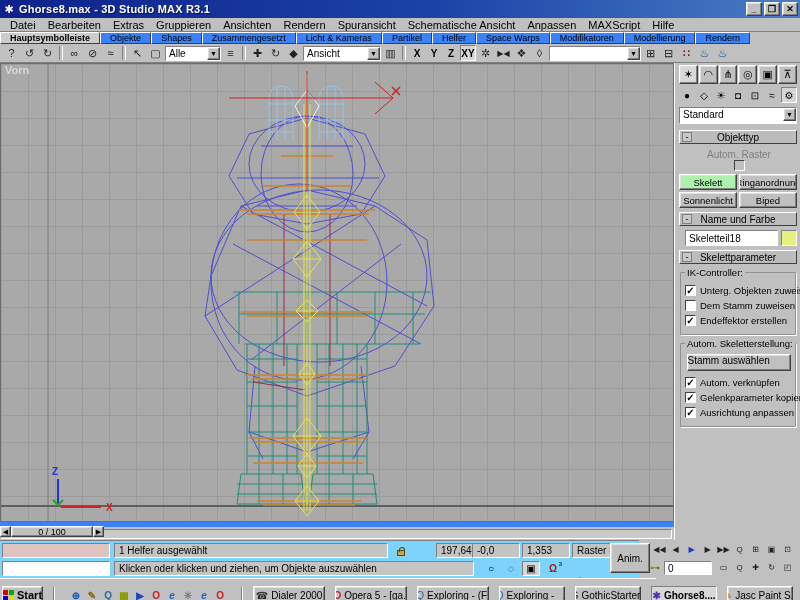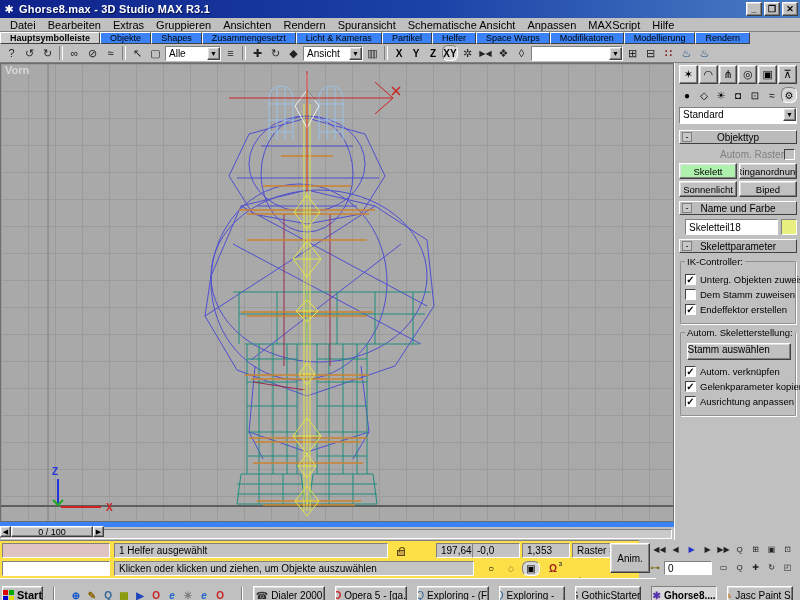--- a/index.html
+++ b/index.html
@@ -5,21 +5,21 @@
   * { box-sizing: border-box; margin:0; padding:0; }
   html,body { width:800px; height:600px; overflow:hidden; }
   .screen { position:relative; width:800px; height:600px; background:#c0c0c0;
             font-family:"Liberation Sans", sans-serif; font-size:11px; color:#000; }
 
   
   .out  { border:1px solid; border-color:#ffffff #404040 #404040 #ffffff; background:#c0c0c0;
           box-shadow: inset -1px -1px 0 #808080, inset 1px 1px 0 #dfdfdf; }
   .in   { border:1px solid; border-color:#808080 #ffffff #ffffff #808080; }
   .btn  { display:flex; align-items:center; justify-content:center; cursor:default; }
-  .pressed { border-color:#808080 #ffffff #ffffff #808080; box-shadow:none; background:#d6d6d6;border-radius:6px; }
+  .pressed { border-color:#808080 #ffffff #ffffff #808080; box-shadow:none; background:#d6d6d6; }
 
   
   .titlebar { position:absolute; left:0; top:0; width:800px; height:18px;
     background:linear-gradient(90deg,#0f218b 0%,#1b44a8 55%,#4a7cc4 100%);
     display:flex; align-items:center; padding:0 2px; color:#fff; }
   .title-icon { width:14px; height:13px; color:#fff; font-size:11px; line-height:13px; text-align:center; }
   .title-text { font-weight:bold; font-size:11px; margin-left:3px; flex:1;
                 text-shadow:1px 1px 0 #00114d; letter-spacing:.2px; }
   .title-btn { width:16px; height:14px; margin-left:2px; font-size:9px; font-weight:bold; color:#000; }
 
@@ -65,22 +65,22 @@
   .ptab.active { background:#d8d8d8; }
   .pcats { display:flex; gap:1px; margin-bottom:4px; }
   .pcat { width:16px; height:16px; font-size:10px; }
   .cp-drop { height:17px; display:flex; margin-bottom:6px; background:#fff; }
   .cp-drop .val { flex:1; font-size:10px; padding:1px 3px; }
   .rollout-head { height:14px; margin:4px 0 4px 0; position:relative; display:flex;
                   align-items:center; justify-content:center; font-size:10px;
                   border:1px solid; border-color:#ffffff #404040 #404040 #ffffff; background:#bcbcbc; }
   .collapse { position:absolute; left:2px; top:1px; width:10px; height:10px; font-size:9px;
               line-height:9px; text-align:center; border:1px solid #808080; background:#c8c8c8; }
-  .agrow { display:flex; align-items:center; justify-content:flex-end; color:#808080;
-           font-size:10px; padding:1px 2px 3px 4px; }
+  .agrow { display:flex; align-items:center; justify-content:flex-start; color:#808080;
+           font-size:10px; padding:1px 2px 3px 4px;flex-direction:column; }
   .cb { width:11px; height:11px; background:#fff; flex:0 0 11px;
         border:1px solid; border-color:#404040 #ffffff #ffffff #404040;
         font-size:10px; line-height:9px; text-align:center; font-weight:bold; }
   .cb.dis { background:#c0c0c0; }
   .objbtns { display:grid; grid-template-columns:1fr 1fr; gap:2px; }
   .objbtn { height:16px; font-size:9.5px; white-space:nowrap; overflow:hidden; }
   .objbtn.sel { background:#aef0ae; }
   .namerow { display:flex; gap:3px; align-items:center;margin-left:6px; }
   .nameinput { flex:1; height:16px; background:#fff; font-size:10px; padding:1px 3px;
                font-family:"Liberation Sans",sans-serif; width:90px; }
@@ -92,21 +92,21 @@
   .stammbtn { display:block; width:104px; height:17px; margin:2px auto 6px auto; font-size:10px; }
 
   
   .timeline { position:absolute; left:0; top:522px; width:674px; height:14px;
               background:#c0c0c0; display:flex; align-items:center; border-top:5px solid #3b82f6; }
   .tl-groove { position:absolute; left:0; top:2px; width:672px; height:10px; background:#cacaca; }
   .tl-arrow { width:11px; height:11px; font-size:7px; z-index:1; }
   .tl-handle { width:82px; height:11px; font-size:9px; z-index:1; }
 
   
-  .statusbar { position:absolute; left:0; top:540px; width:639px; height:38px; background:#fde047;
+  .statusbar { position:absolute; left:0; top:540px; width:639px; height:38px; background:#7dd3fc;
                border-top:1px solid #808080; }
   .srow { position:absolute; left:0; width:800px; height:17px; }
   .sfield { position:absolute; height:15px; font-size:10px; display:flex; align-items:center;
             padding:0 4px; background:#c4c4c4; }
   .pinkbox { background:#e0c4c4; }
   .whitebox { background:#ffffff; }
   .sicon { position:absolute; width:18px; height:15px; font-size:10px; }
   .magnet { color:#a02020; font-weight:bold; font-size:10px; position:relative; }
   .magnet sup { font-size:6px; position:absolute; top:0; right:0; color:#333; }
   .lockicon { position:relative; width:8px; height:6px; background:#caa54a; border:1px solid #5a4a10; margin-top:4px; }
@@ -193,21 +193,21 @@
     <span class="ticon">▢</span>
     <span class="tdrop in" style="width:56px">
       <span class="val">Alle</span>
       <span class="darrow btn out">▼</span>
     </span>
     <span class="ticon">≡</span>
     <span class="tsep"></span>
     <span class="ticon">✚</span>
     <span class="ticon">↻</span>
     <span class="ticon">◆</span>
-    <span class="tdrop in" style="width:60px">
+    <span class="tdrop in" style="width:78px">
       <span class="val">Ansicht</span>
       <span class="darrow btn out">▼</span>
     </span>
     <span class="ticon">▥</span>
     <span class="tsep"></span>
     <span class="axisbtn btn">X</span>
     <span class="axisbtn btn">Y</span>
     <span class="axisbtn btn">Z</span>
     <span class="axisbtn btn out pressed">XY</span>
     <span class="ticon">✲</span>

